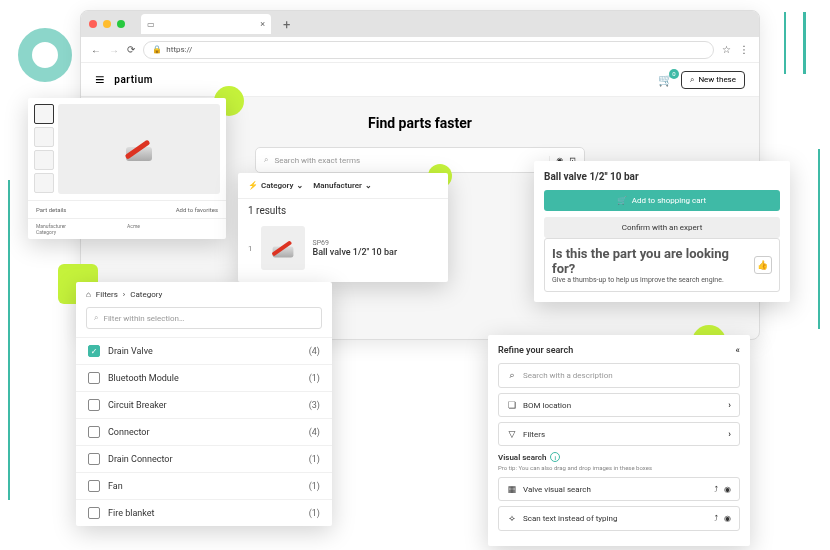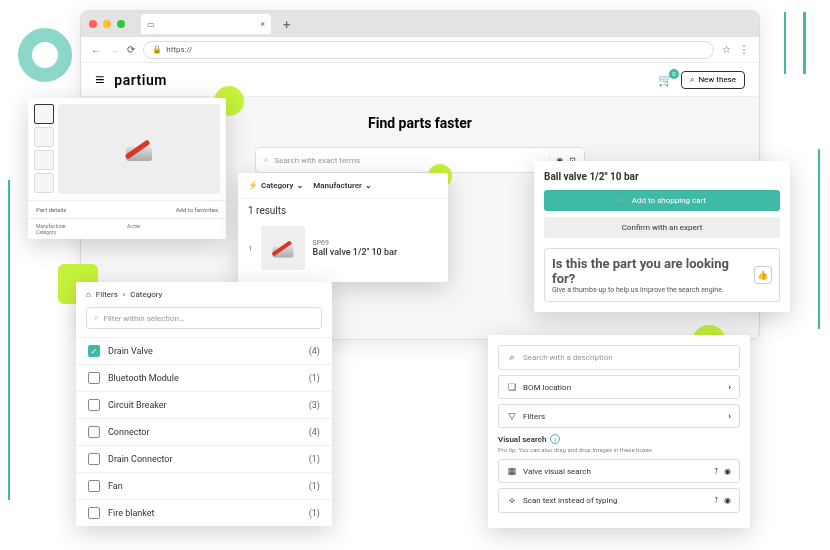--- a/index.html
+++ b/index.html
@@ -9,21 +9,21 @@
 .deco-teal-bar{position:absolute;background:#3fbaa6}
 .browser{position:absolute;top:10px;left:80px;width:680px;height:330px;background:#f6f6f6;border:1px solid #ddd;border-radius:8px;box-shadow:0 4px 20px rgba(0,0,0,.1);overflow:hidden}
 .br-tabs{height:26px;background:#e3e3e3;display:flex;align-items:center;padding:0 8px;gap:6px}
 .tl-dot{width:8px;height:8px;border-radius:50%}
 .tab{margin-left:10px;width:130px;height:20px;background:#fff;border-radius:4px 4px 0 0;display:flex;align-items:center;padding:0 6px;gap:4px;font-size:8px;color:#666}
 .tab .x{margin-left:auto;font-size:9px}
 .plus-tab{font-size:13px;color:#666;margin-left:6px}
 .br-addr{height:26px;background:#fff;border-bottom:1px solid #eee;display:flex;align-items:center;padding:0 10px;gap:8px;font-size:10px;color:#555}
 .addr-box{flex:1;height:18px;border:1px solid #ddd;border-radius:10px;display:flex;align-items:center;padding:0 8px;gap:4px;font-size:8px}
 .app-header{height:34px;background:#fff;display:flex;align-items:center;padding:0 14px;gap:10px;border-bottom:1px solid #eee}
-.brand{font-size:14px;font-weight:600;letter-spacing:.5px}
+.brand{font-size:10px;font-weight:600;letter-spacing:.5px}
 .hdr-right{margin-left:auto;display:flex;align-items:center;gap:8px}
 .cart-ico{position:relative;font-size:12px}
 .cart-badge{position:absolute;top:-4px;right:-6px;width:10px;height:10px;background:#3fbaa6;border-radius:50%;font-size:6px;color:#fff;display:flex;align-items:center;justify-content:center}
 .new-search{border:1px solid #333;border-radius:4px;padding:3px 8px;font-size:8px;display:flex;align-items:center;gap:4px}
 .app-body{padding:18px;text-align:center}
 .hero-title{font-size:14px;font-weight:700;margin-bottom:16px}
 .search-bar{width:330px;height:26px;margin:0 auto;background:#fff;border:1px solid #ddd;border-radius:5px;display:flex;align-items:center;padding:0 8px;font-size:8px;color:#999;gap:6px}
 .search-bar .end-icos{margin-left:auto;display:flex;gap:6px;color:#333;border-left:1px solid #eee;padding-left:6px}
 .card{position:absolute;background:#fff;border-radius:2px;box-shadow:0 6px 24px rgba(0,0,0,.18);font-size:9px;color:#333;z-index:5}
 .c-details{top:98px;left:28px;width:198px}
@@ -42,21 +42,21 @@
 .res-hdr span{display:flex;align-items:center;gap:3px}
 .res-count{padding:6px 10px;font-size:10px}
 .res-row{display:flex;align-items:center;gap:8px;padding:4px 10px}
 .res-row .idx{font-size:8px;color:#888}
 .res-img{width:44px;height:44px;background:#eee;border-radius:3px;display:flex;align-items:center;justify-content:center}
 .res-txt .code{font-size:7px;color:#777}
 .res-txt .name{font-size:9px;font-weight:500}
 .c-product{top:161px;left:534px;width:256px;padding:10px}
 .prod-title{font-size:10px;font-weight:700;margin-bottom:8px}
 .btn-cart{background:#3fbaa6;color:#fff;border-radius:3px;padding:6px;font-size:8px;text-align:center;display:flex;align-items:center;justify-content:center;gap:4px;margin-bottom:6px}
-.btn-expert{background:#eee;border-radius:3px;padding:6px;font-size:8px;text-align:center;margin-bottom:10px}
+.btn-expert{background:#eee;border-radius:3px;padding:6px;font-size:8px;text-align:center;}
 .feedback{border:1px solid #ddd;border-radius:3px;padding:7px;display:flex;align-items:center;gap:8px}
 .feedback .txt{font-size:7px;color:#555;flex:1}
 .feedback .txt b{font-size:13px}
 .thumb-up{width:18px;height:18px;border:1px solid #ccc;border-radius:3px;display:flex;align-items:center;justify-content:center;font-size:9px}
 .c-filters{top:282px;left:76px;width:256px}
 .filt-crumb{padding:8px 10px;font-size:8px;display:flex;align-items:center;gap:5px;color:#333}
 .filt-search{margin:0 10px 8px;border:1px solid #ddd;border-radius:3px;padding:5px 7px;font-size:8px;color:#999;display:flex;align-items:center;gap:5px}
 .filt-row{display:flex;align-items:center;padding:7px 12px;font-size:9px;border-top:1px solid #f0f0f0}
 .cb{width:12px;height:12px;border:1px solid #888;border-radius:2px;margin-right:8px;display:flex;align-items:center;justify-content:center;font-size:8px;color:#fff}
 .cb.checked{background:#3fbaa6;border-color:#3fbaa6}
@@ -242,20 +242,24 @@
       </div>
       <div class="filt-row">
         <div class="cb "></div>
         <span>Fire blanket</span>
         <span class="cnt">(1)</span>
       </div>
     </div>
 </div>
 
 <div class="card c-refine">
+  <div class="ref-hdr">
+    <span>Refine your search</span>
+    <span>«</span>
+  </div>
   <div class="ref-item">
       <span class="ico">⌕</span>
       <span style="color:#999">Search with a description</span>
     </div>
   <div class="ref-item">
       <span class="ico">❏</span>
       <span>BOM location</span>
       <span class="chev">›</span>
     </div>
   <div class="ref-item">

